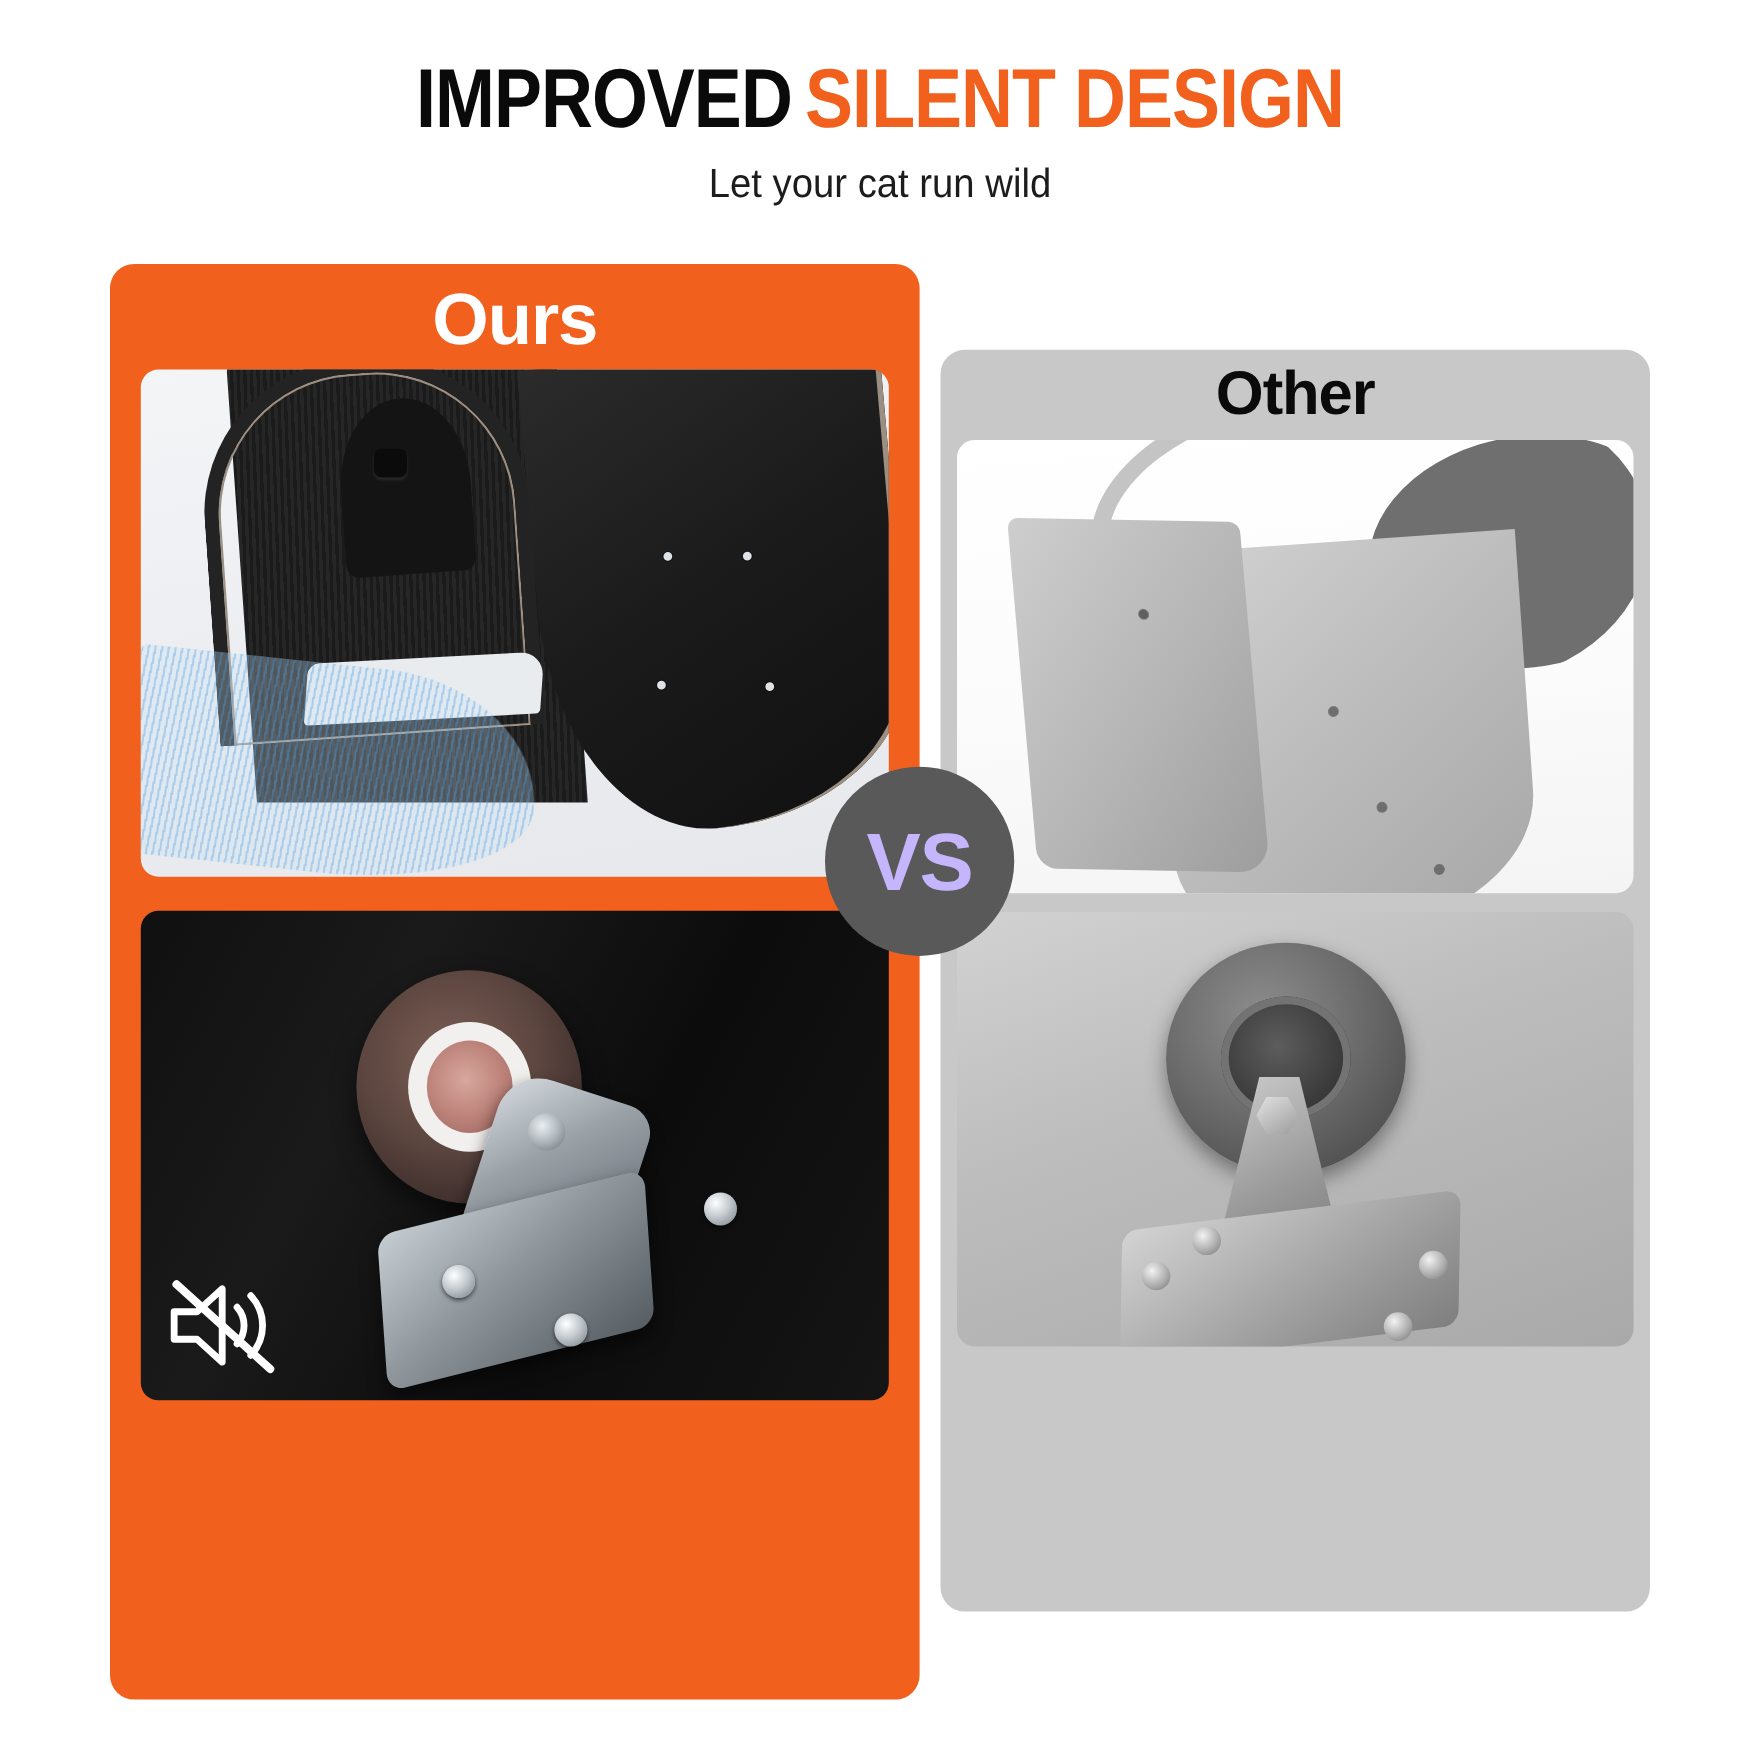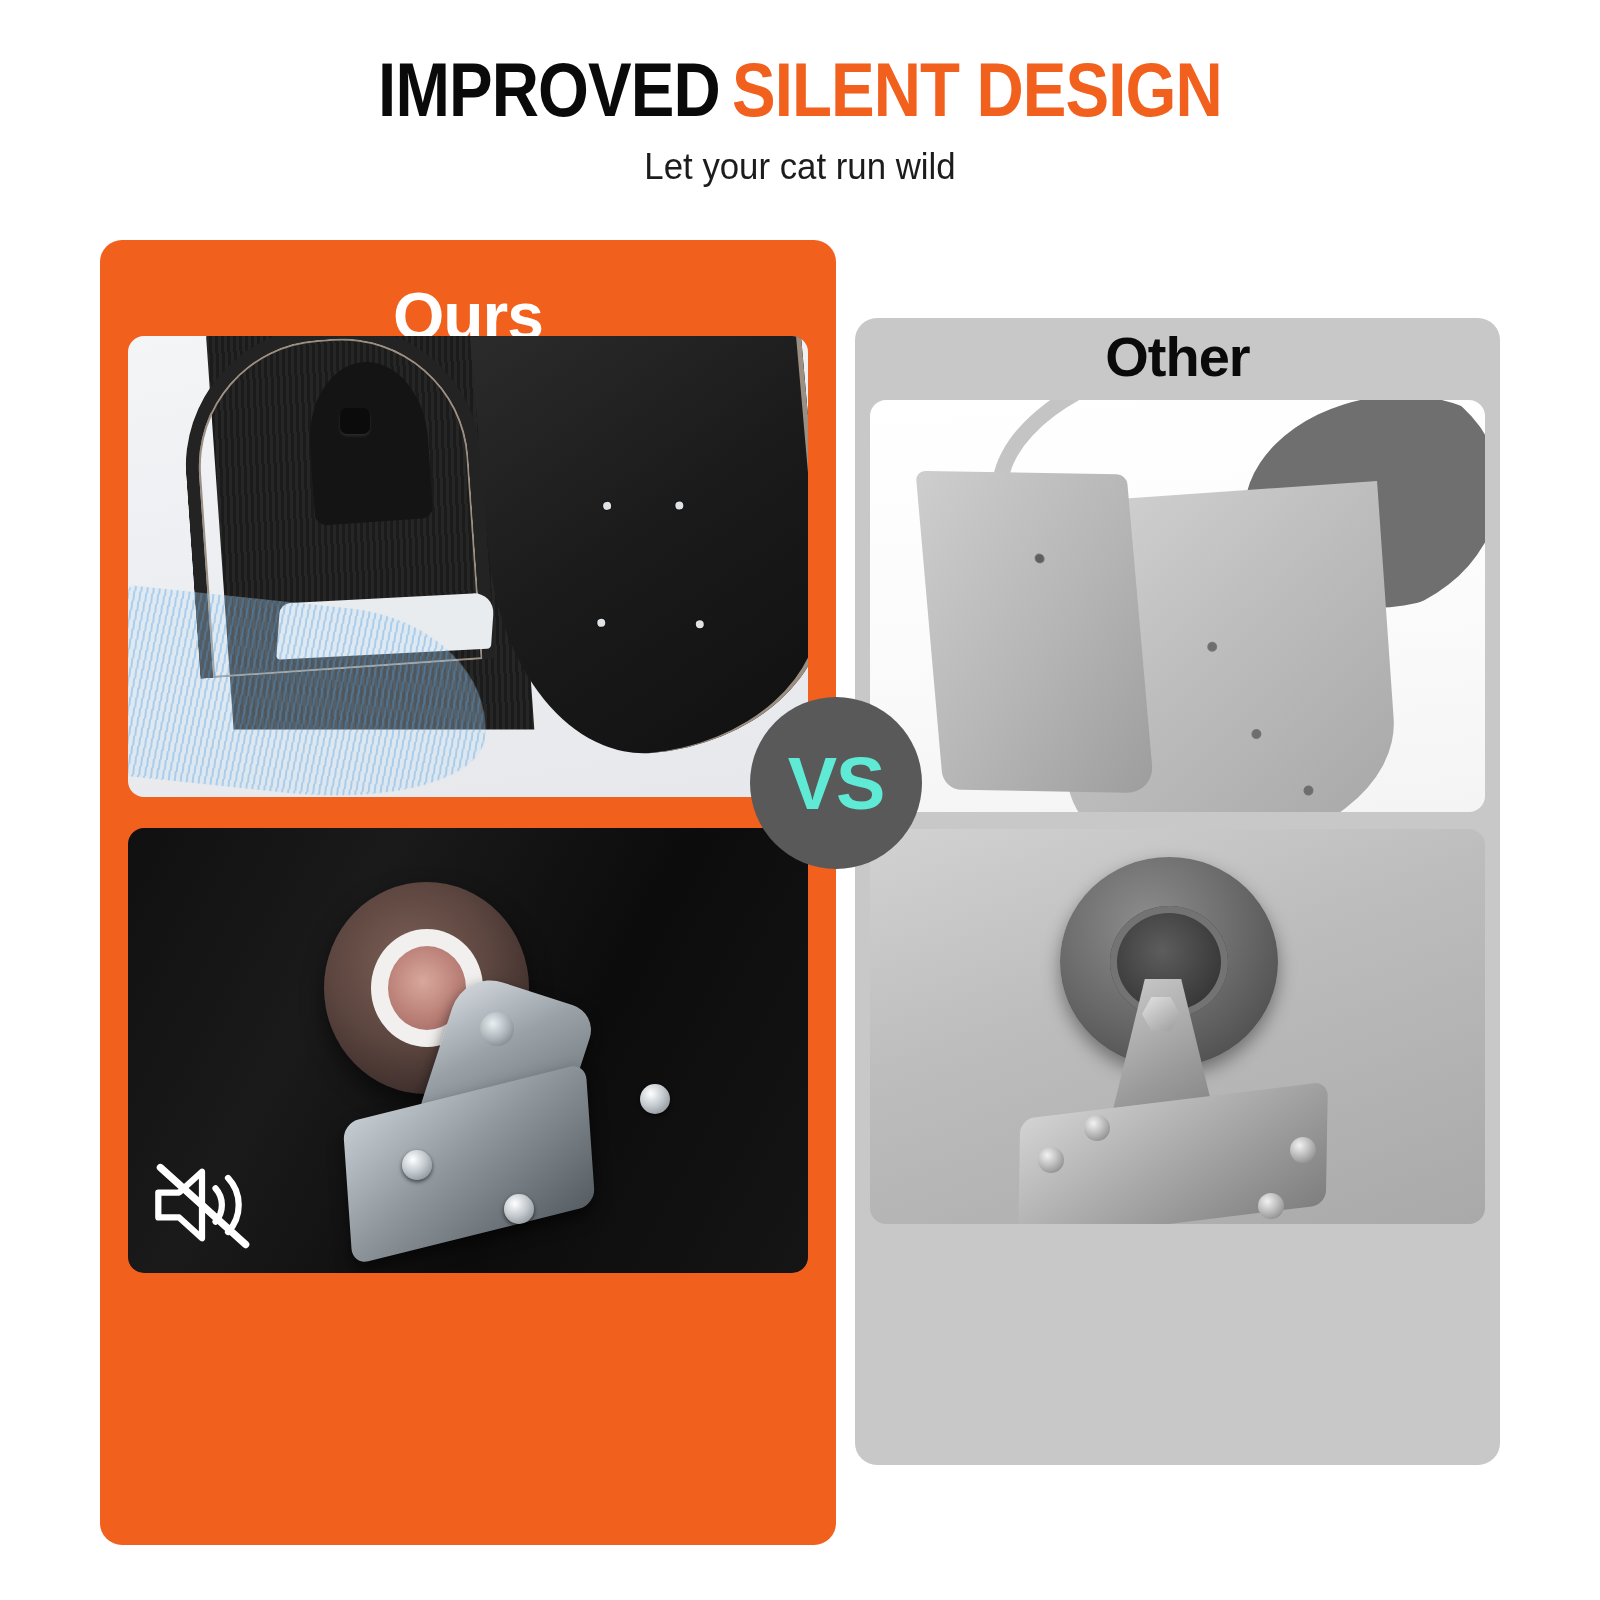--- a/index.html
+++ b/index.html
@@ -69,21 +69,21 @@
     z-index: 2;
   }
   .panel-heading {
     text-align: center;
     font-weight: bold;
     white-space: nowrap;
   }
   .heading-ours {
     color: #ffffff;
     font-size: 66px;
-    padding-top: 38px;
+    padding-top: 12px;
     letter-spacing: -1px;
   }
   .heading-other {
     color: #0a0a0a;
     font-size: 56px;
     padding-top: 6px;
     letter-spacing: -1px;
   }
 
   
@@ -351,21 +351,21 @@
 
   
   .vs-badge {
     position: absolute;
     left: 750px;
     top: 697px;
     width: 172px;
     height: 172px;
     border-radius: 50%;
     background: #595959;
-    color: #5eead4;
+    color: #c4b5fd;
     font-size: 74px;
     font-weight: bold;
     display: flex;
     align-items: center;
     justify-content: center;
     letter-spacing: -1px;
     z-index: 10;
   }
 
   

